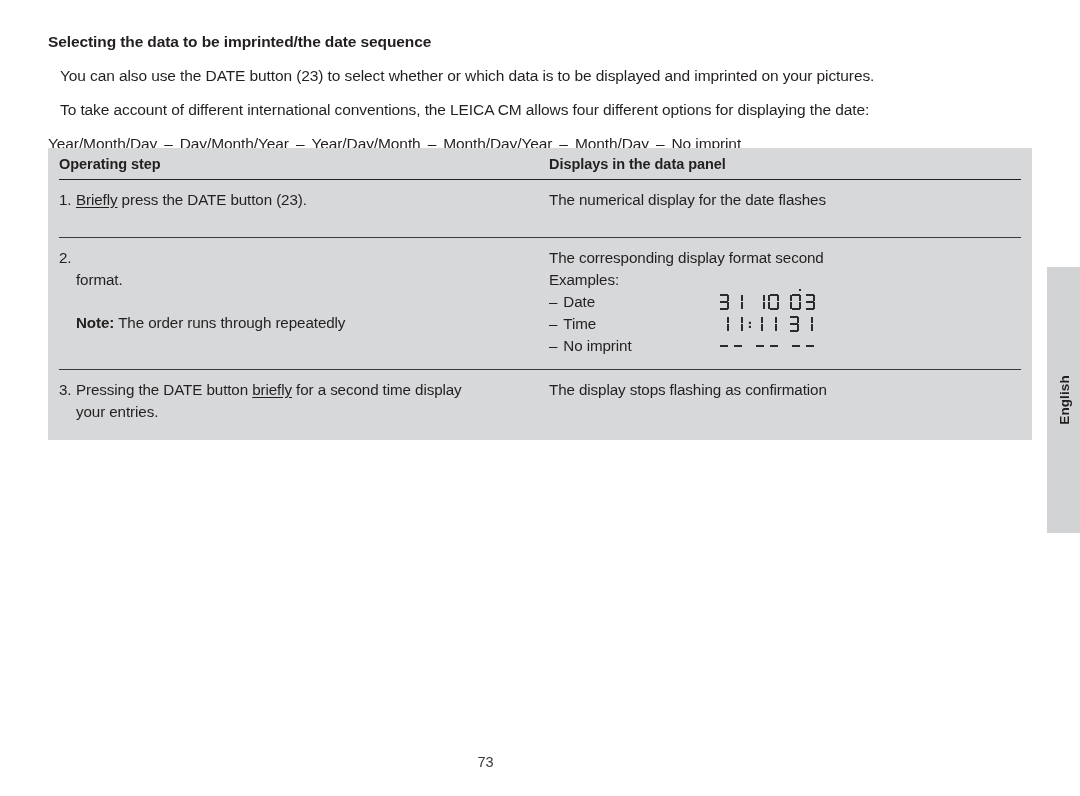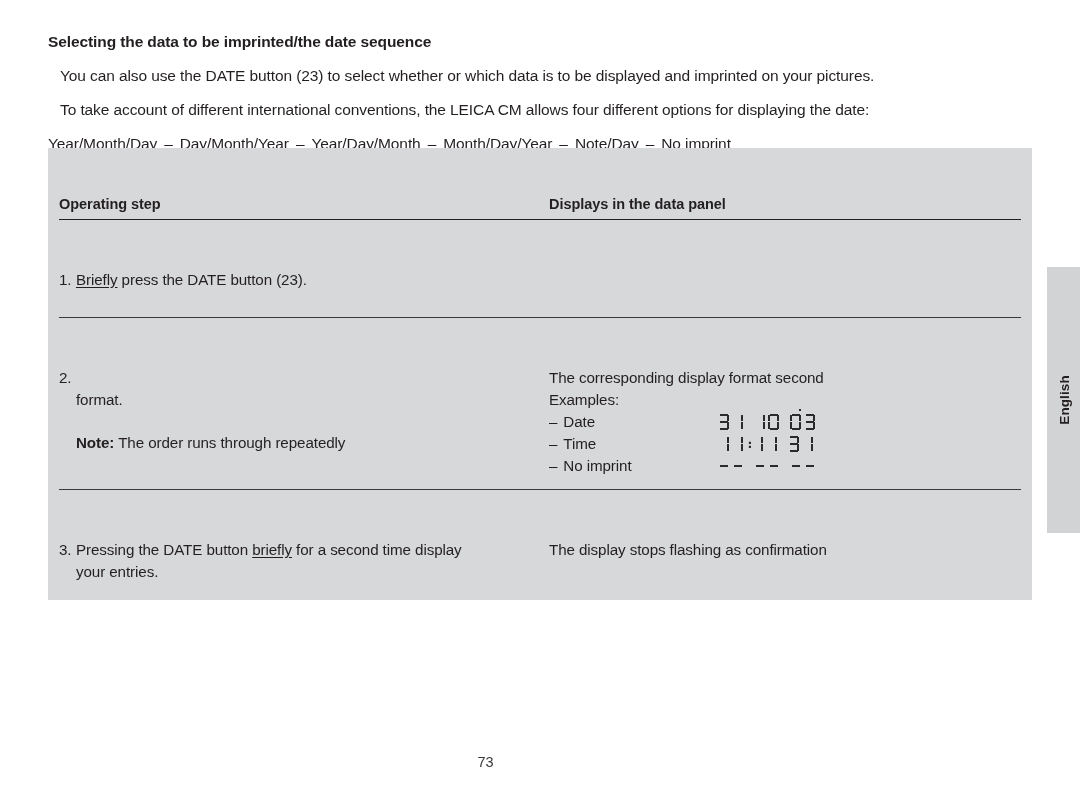--- a/index.html
+++ b/index.html
@@ -59,21 +59,20 @@
   
   .table {
     position: absolute;
     left: 48px;
     top: 148px;
     width: 984px;
     background: #d7d8da;
   }
   .tbl-inner {
     padding: 0 12px 0 11px;
-    margin-top: 40px;
   }
   .row {
     display: flex;
     align-items: flex-start;
     position: relative;
   }
   .col-left {
     width: 490px;
     flex: 0 0 490px;
     box-sizing: border-box;
@@ -253,21 +252,21 @@
 <div class="page">
 
   <div class="intro">
     <h1 class="section-title">Selecting the data to be imprinted/the date sequence</h1>
 
     <p class="intro-line">You can also use the DATE button (23) to select whether or which data is to be displayed and imprinted on your pictures.</p>
 
     <p class="intro-line">To take account of different international conventions, the LEICA CM allows four different options for displaying the date:</p>
 
     <p class="formats">
-      <span>Year/Month/Day</span><span class="sep">–</span><span>Day/Month/Year</span><span class="sep">–</span><span>Year/Day/Month</span><span class="sep">–</span><span>Month/Day/Year</span><span class="sep">–</span><span>Note/Day</span><span class="sep">–</span><span>No imprint</span>
+      <span>Year/Month/Day</span><span class="sep">–</span><span>Day/Month/Year</span><span class="sep">–</span><span>Year/Day/Month</span><span class="sep">–</span><span>Month/Day/Year</span><span class="sep">–</span><span>Month/Day</span><span class="sep">–</span><span>No imprint</span>
     </p>
   </div>
 
   <div class="table">
 
     <div class="tbl-inner">
       <div class="row">
         <div class="col-left hdr">Operating step</div>
         <div class="col-right hdr">Displays in the data panel</div>
       </div>
@@ -275,20 +274,21 @@
     <div class="rule-strong"></div>
 
     <div class="tbl-inner">
       <div class="row row-body" style="padding-bottom:26px;">
         <div class="col-left cell">
           <div class="num-item">
             <span class="num">1.</span>
             <span class="item-text"><span class="u">Briefly</span><span> press the DATE button (23).</span></span>
           </div>
         </div>
+        <div class="col-right cell">The numerical display for the date flashes</div>
       </div>
     </div>
     <div class="rule-thin"></div>
 
     <div class="tbl-inner">
       <div class="row row-body" style="padding-bottom:12px;">
         <div class="col-left cell">
           <div class="num-item">
             <span class="num">2.</span>
             <span class="item-text">

